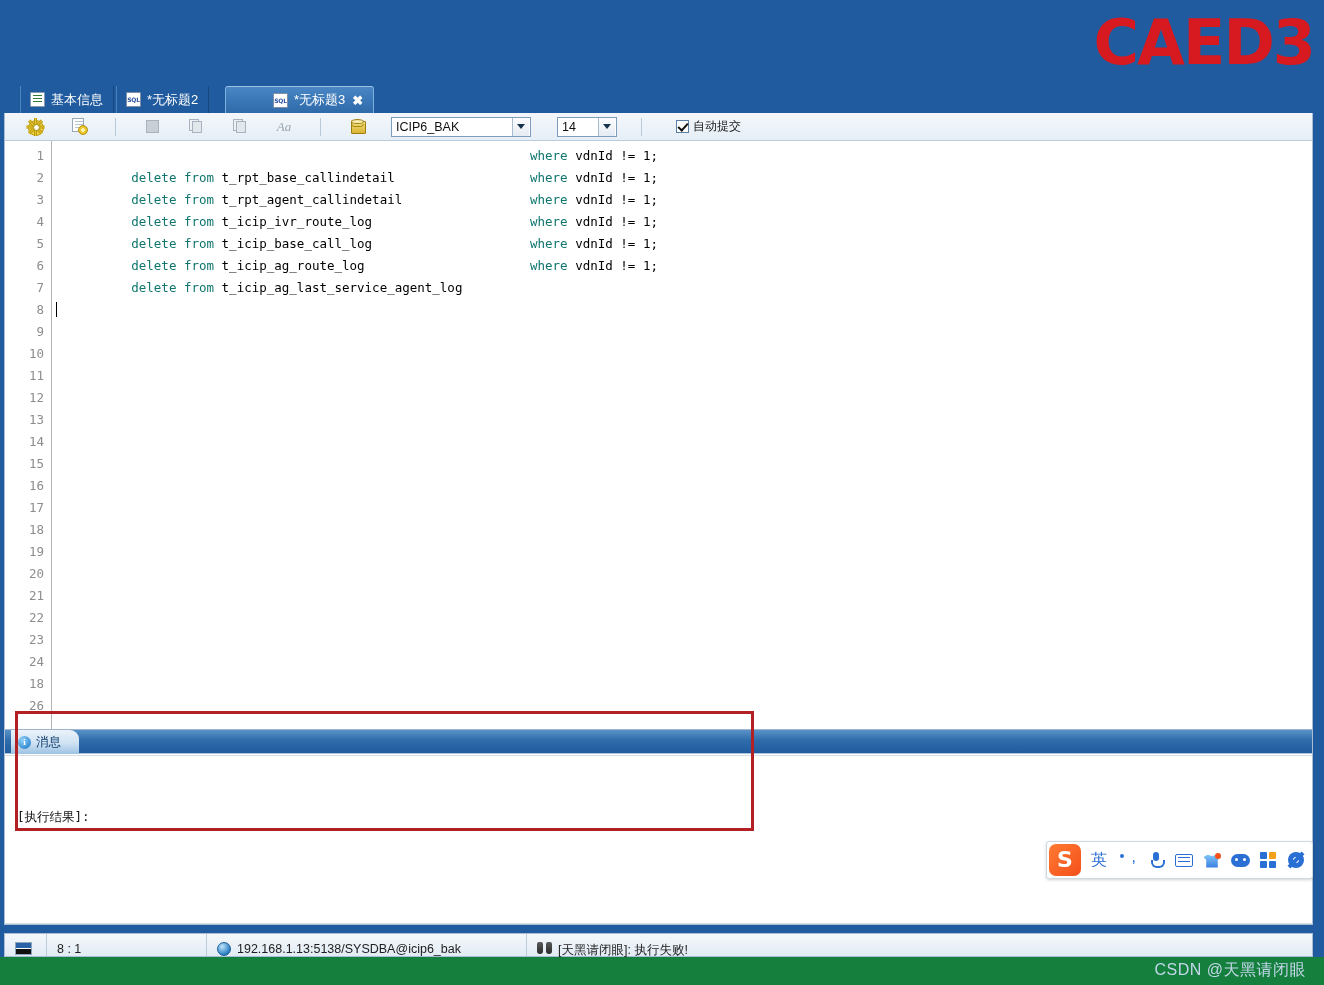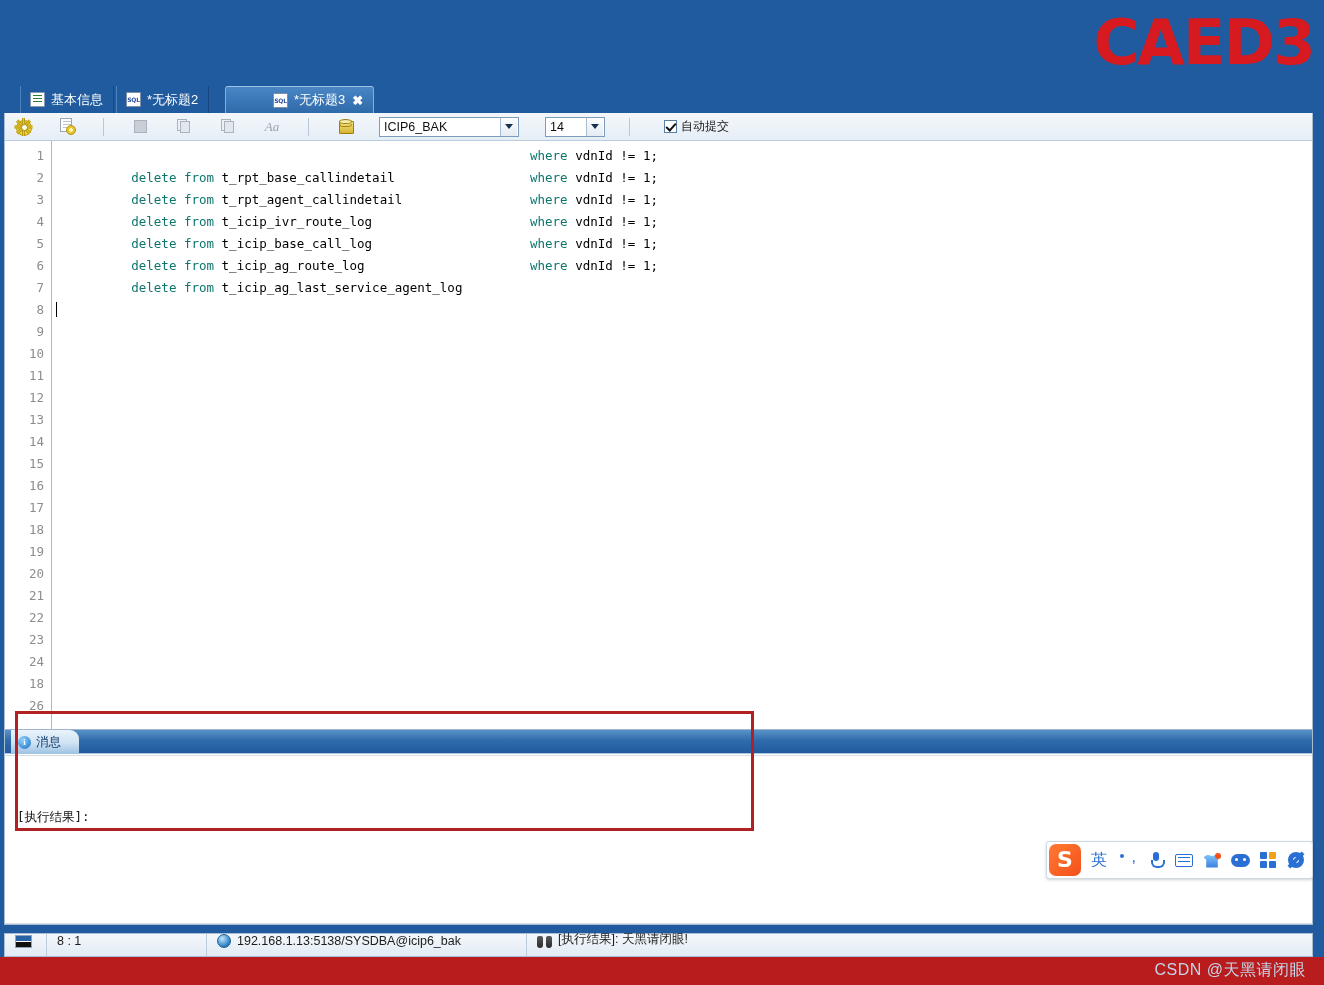--- a/index.html
+++ b/index.html
@@ -112,21 +112,21 @@
     border-top: none;
   }
 
   
   #toolbar {
     position: absolute; left: 0; top: 0;
     width: 100%; height: 28px;
     background: linear-gradient(to bottom, #f3f7fb 0%, #e6eef6 100%);
     border-bottom: 1px solid #b9cbdd;
     display: flex; align-items: center;
-    padding-left: 6px;
+    padding-left: 18px;
     gap: 20px;
   }
   .tb-btn {
     width: 24px; height: 22px;
     display: flex; align-items: center; justify-content: center;
     position: relative;
     cursor: default;
   }
   .tb-sep {
     width: 1px; height: 18px;
@@ -394,21 +394,21 @@
     position: absolute;
     left: 4px; bottom: 28px;
     width: 1309px; height: 24px;
     background: linear-gradient(to bottom, #f4f8fb, #e2ebf4);
     border: 1px solid #a9bdd4;
     display: flex; align-items: center;
     font-size: 12.5px;
     color: #1d1d1d;
   }
   .sb-cell {
-    display: flex; align-items: flex-end;
+    display: flex; align-items: flex-start;
     height: 100%;
     padding: 8px 10px;
     gap: 6px;
     border-right: 1px solid #b9cbdd;
     white-space: nowrap;
   }
   .sb-cell.noborder { border-right: none; }
   .ic-flag {
     width: 17px; height: 13px;
     background: linear-gradient(to bottom, #2a62a8 0 46%, #ffffff 46% 54%, #101010 54% 100%);
@@ -431,21 +431,21 @@
     background: linear-gradient(to bottom, #5a5a5a, #2b2b2b);
   }
   .ic-bino::before { left: 0; }
   .ic-bino::after  { right: 0; }
 
   
   #bottomstrip {
     position: absolute;
     left: 0; bottom: 0;
     width: 1324px; height: 28px;
-    background: #b91c1c;
+    background: #15803d;
   }
   #watermark {
     position: absolute;
     right: 18px; top: 3px;
     font-size: 16px;
     color: #c3d6e9;
     letter-spacing: 0.5px;
     white-space: nowrap;
   }
 
@@ -799,21 +799,21 @@
     </div>
     <div class="sb-cell" style="width:160px;">
       <span>8 : 1</span>
     </div>
     <div class="sb-cell" style="width:320px;">
       <span class="ic-globe"></span>
       <span>192.168.1.13:5138/SYSDBA@icip6_bak</span>
     </div>
     <div class="sb-cell noborder">
       <span class="ic-bino"></span>
-      <span>[执行结果]: 天黑请闭眼!</span>
+      <span>[天黑请闭眼]: 执行失败!</span>
     </div>
   </div>
 
   <div id="bottomstrip">
     <div id="watermark">CSDN @天黑请闭眼</div>
   </div>
 
 </div>
 
 </body></html>

